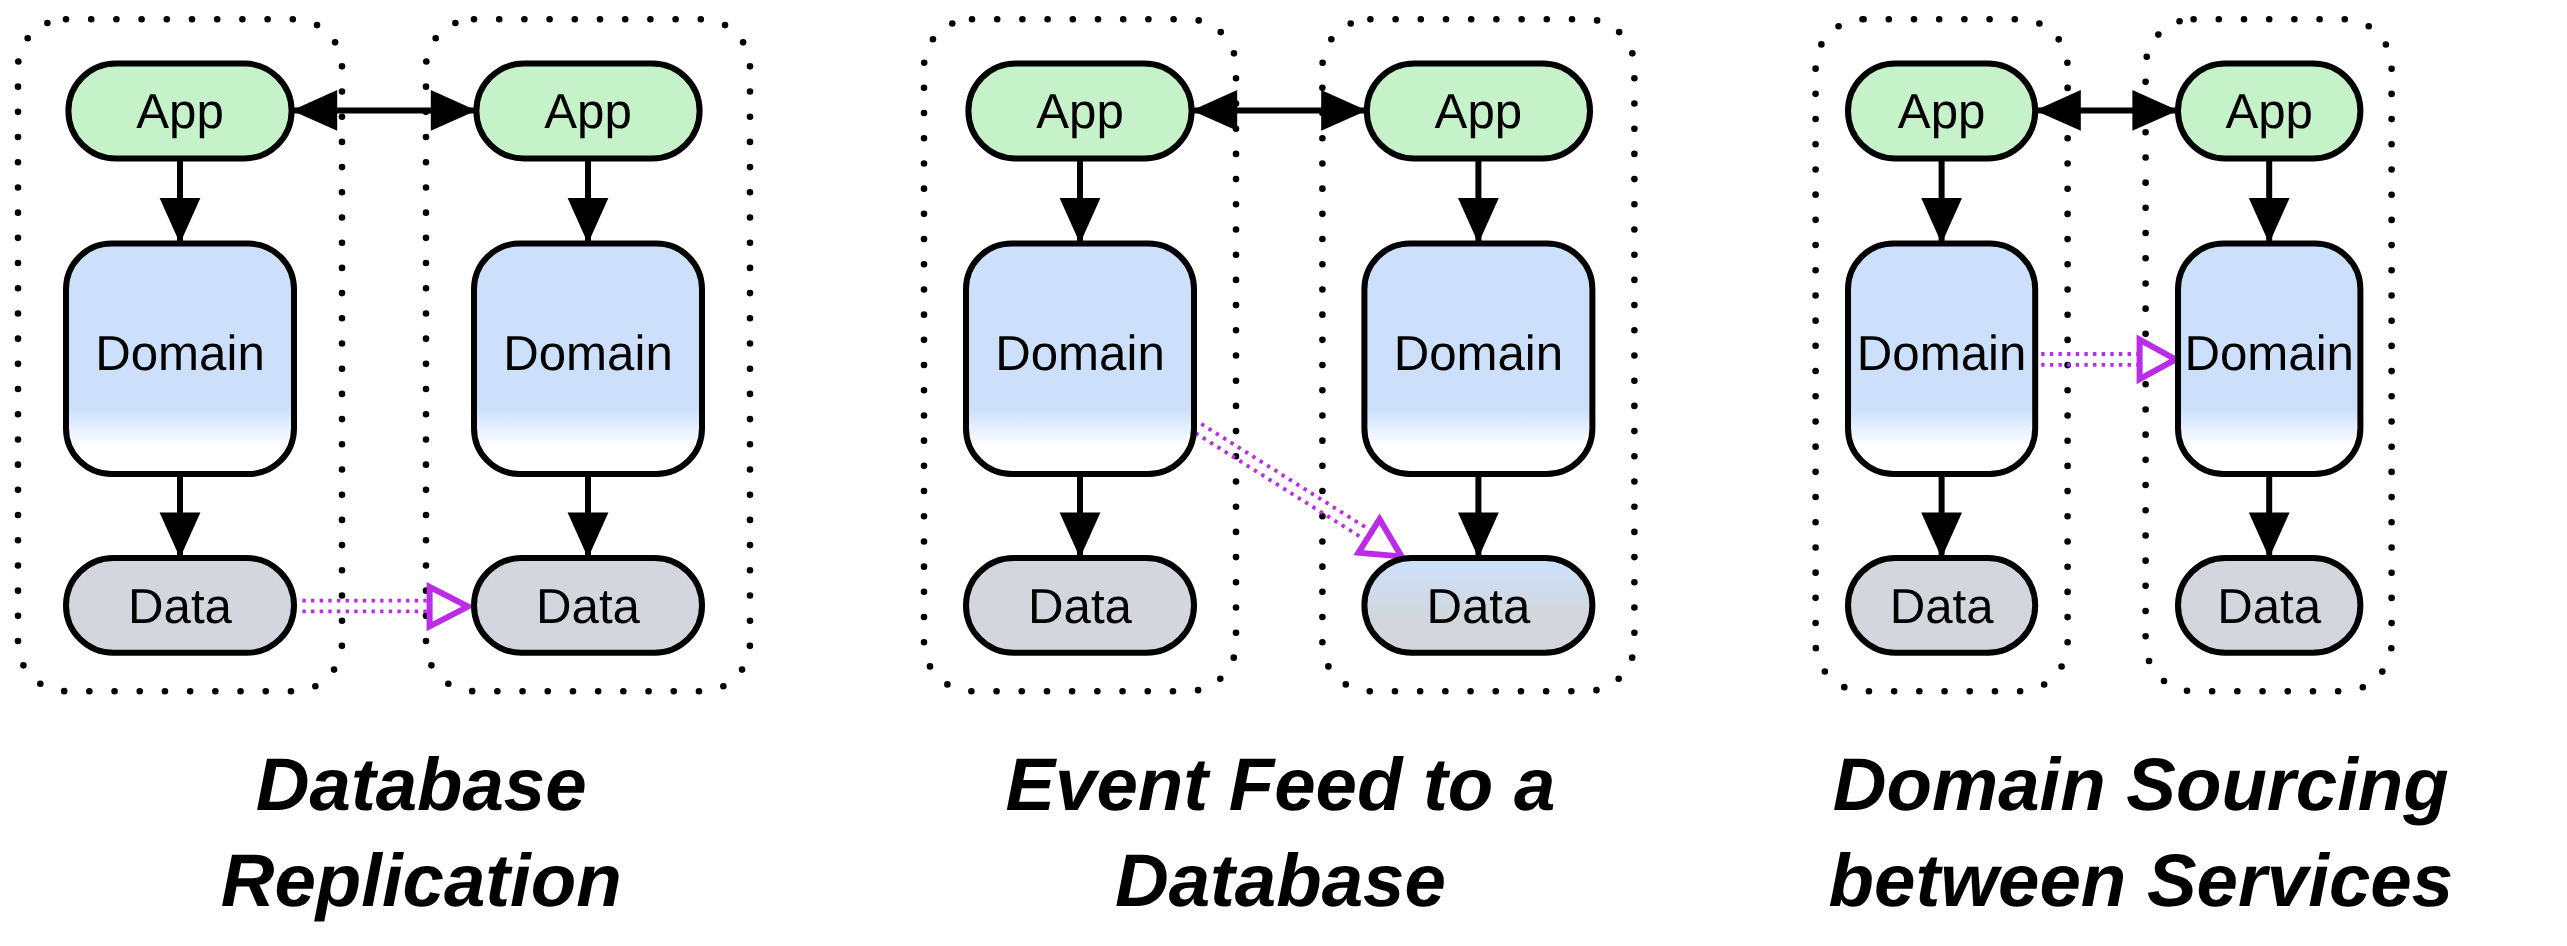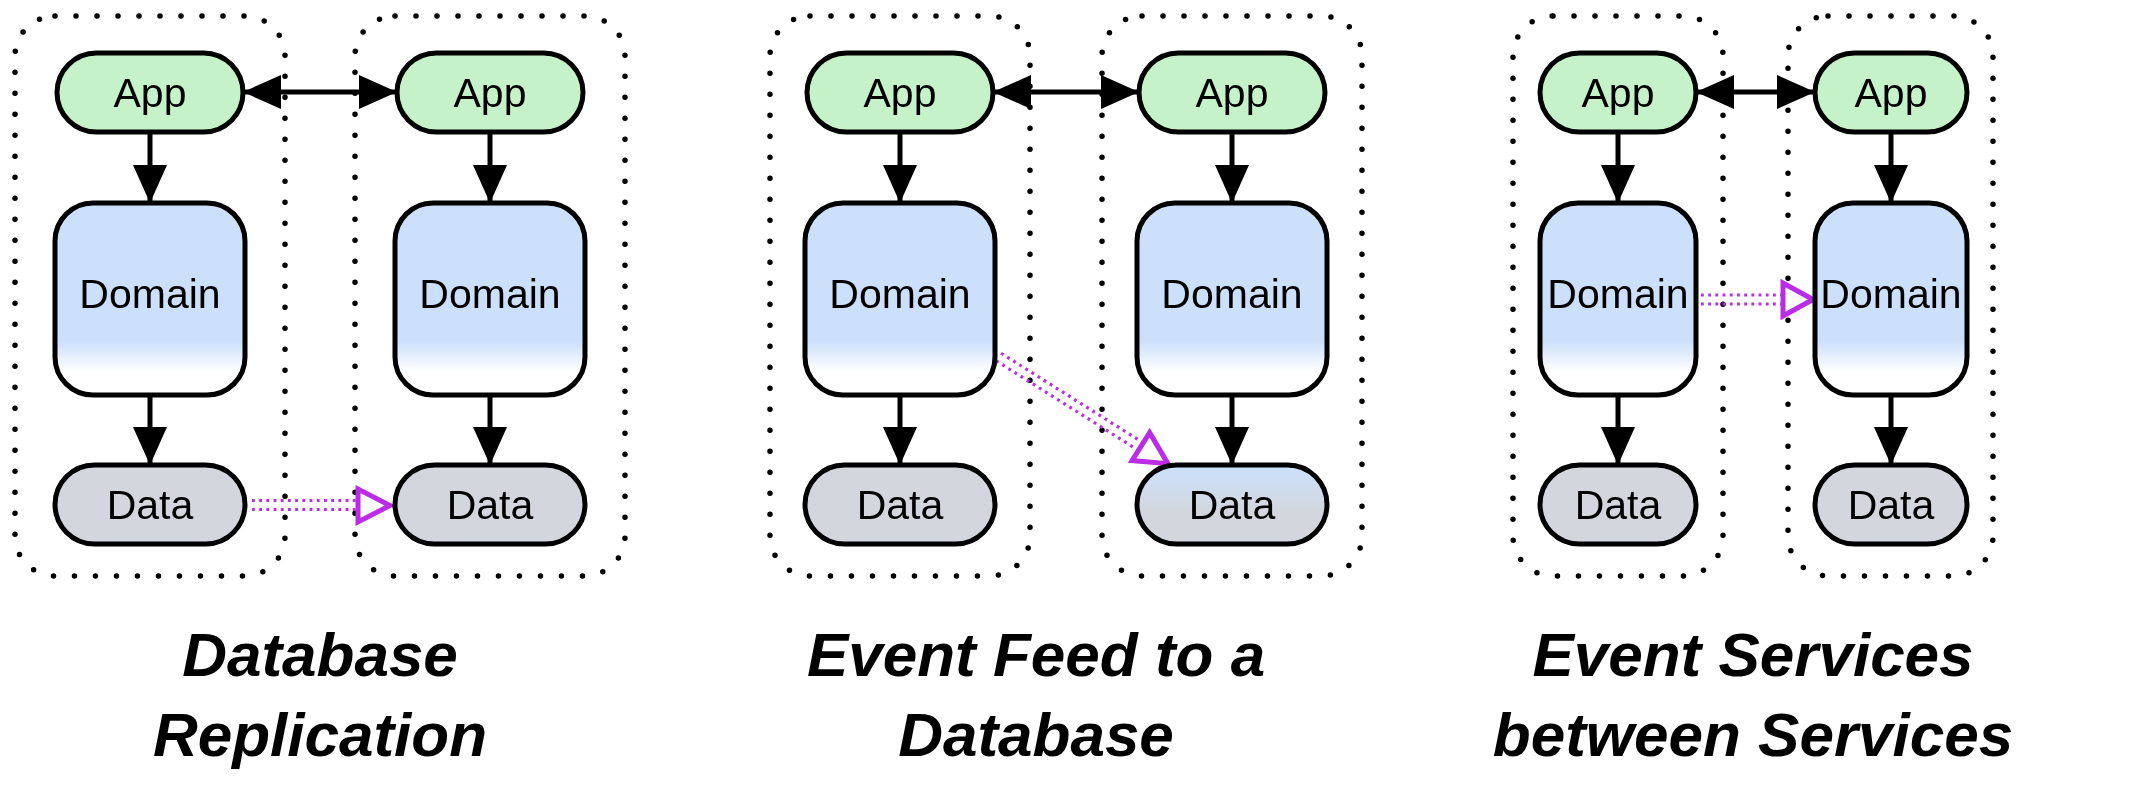--- a/index.html
+++ b/index.html
@@ -21,21 +21,21 @@
   
   .edge { stroke:var(--c-stroke); stroke-width:5; fill:none; }
   .evt-line { stroke:var(--c-event-arrow); stroke-width:3.2; stroke-dasharray:2.8 4.4; fill:none; }
   .evt-head { fill:#ffffff; stroke:var(--c-event-arrow); stroke-width:5; }
 
   
   .node-label { font-family:"Liberation Sans", sans-serif; font-size:41px; fill:#000;
                 text-anchor:middle; dominant-baseline:central; }
   .caption { position:absolute; top:615px; width:640px; text-align:center;
              font-family:"Liberation Sans", sans-serif; font-weight:bold; font-style:italic;
-             font-size:62px; line-height:80px; color:#000; white-space:pre-line; }
+             font-size:62px; line-height:80px; color:#000; white-space:pre-line;padding-left:31px; }
   .caption-1 { left:0px; }
   .caption-2 { left:716px; }
   .caption-3 { left:1433px; }
 </style>
 </head>
 <body>
 
 <div class="stage">
 
   <svg width="2139" height="788" viewBox="0 0 2139 788">
@@ -148,15 +148,15 @@
       <text class="node-label" x="1891" y="294">Domain</text>
       <rect class="node-data" x="1815" y="465" width="152" height="79" rx="39.5"></rect>
       <text class="node-label" x="1891" y="505">Data</text>
     </g>
   </svg>
 
   <div class="caption caption-1">Database
 Replication</div>
   <div class="caption caption-2">Event Feed to a
 Database</div>
-  <div class="caption caption-3">Event Services
+  <div class="caption caption-3">Domain Sourcing
 between Services</div>
 </div>
 
 </body></html>

